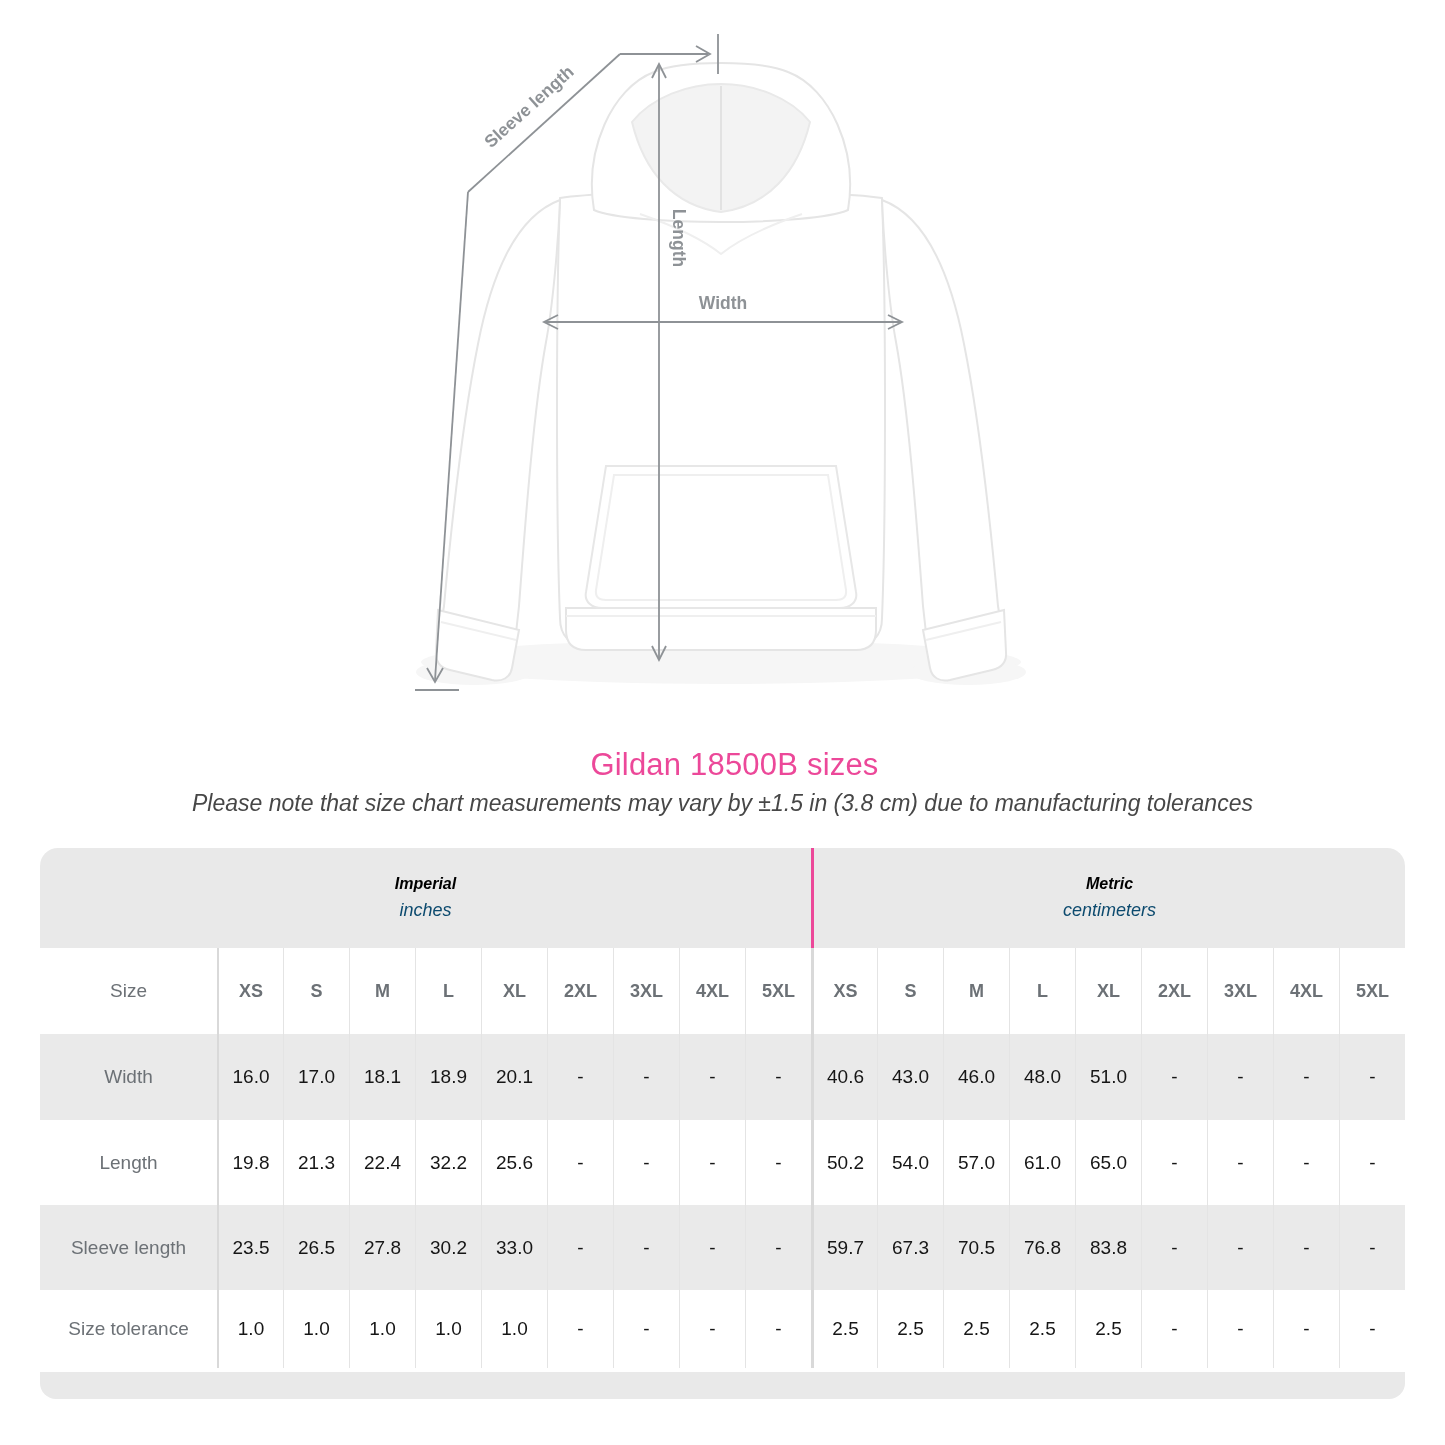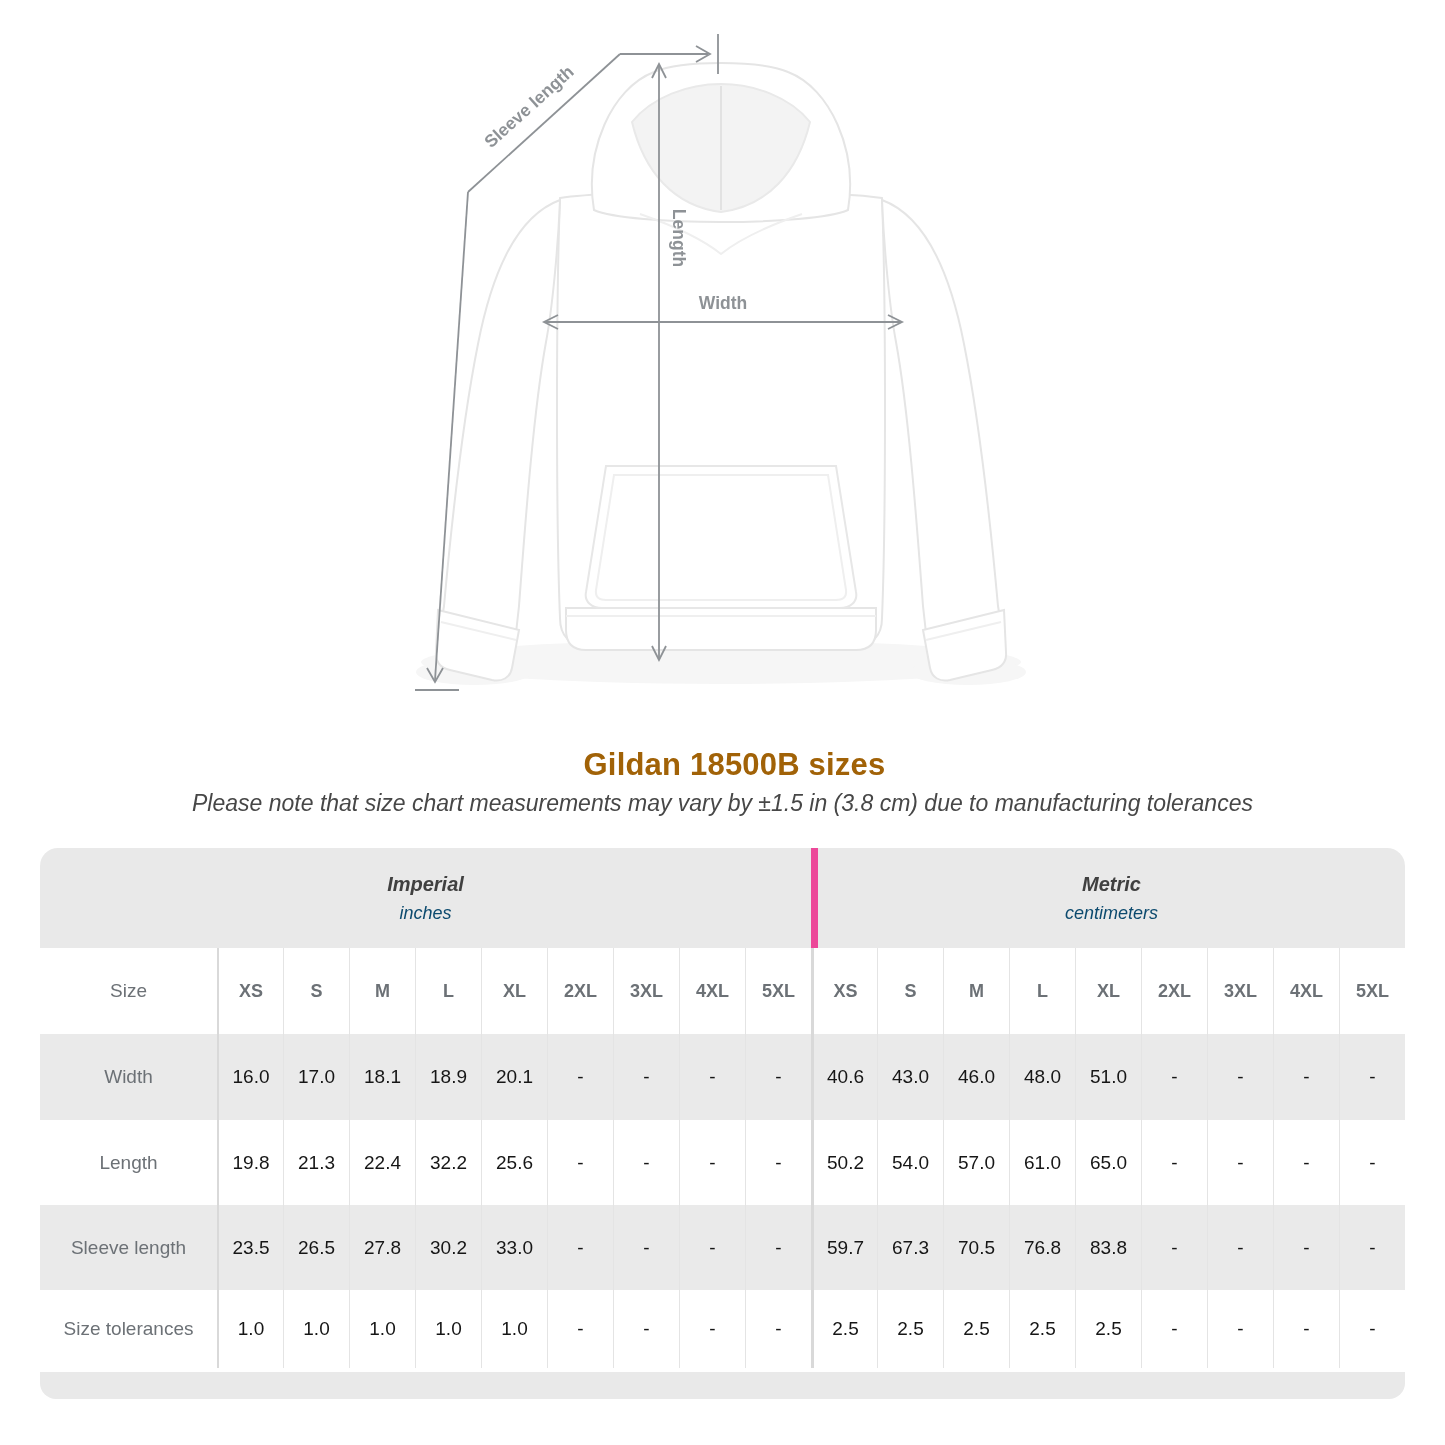--- a/index.html
+++ b/index.html
@@ -4,30 +4,30 @@
 <style>
   html,body{margin:0;padding:0;background:#ffffff;}
   #page{position:relative;width:1445px;height:1445px;background:#ffffff;overflow:hidden;
         font-family:"Liberation Sans","DejaVu Sans",sans-serif;}
 
   
   #diagram{position:absolute;left:390px;top:15px;width:660px;height:700px;}
 
   
   .title-wrap{position:absolute;left:0;top:746px;width:1445px;text-align:center;}
-  .title{font-size:31px;font-weight:700;color:#a16207;line-height:38px;letter-spacing:.2px;padding-left:24px;}
+  .title{font-size:31px;font-weight:400;color:#ec4899;line-height:38px;letter-spacing:.2px;padding-left:24px;}
   .subtitle{margin-top:7px;font-size:23px;font-style:italic;color:#474747;line-height:24px;}
 
   
   #size-table{position:absolute;left:40px;top:848px;width:1365px;}
   .hdr{display:flex;width:1365px;height:100px;}
   .hdr .half{background:#e9e9e9;display:flex;flex-direction:column;align-items:center;justify-content:center;gap:7px;}
   .hdr .hl{width:771px;border-radius:18px 0 0 0;}
-  .hdr .hr{width:594px;border-radius:0 18px 0 0;border-left:7px solid #ec4899;box-sizing:border-box;}
-  .grp{font-size:20px;font-weight:700;font-style:italic;color:#404040;}
+  .hdr .hr{width:594px;border-radius:0 18px 0 0;border-left:3px solid #ec4899;box-sizing:border-box;}
+  .grp{font-size:16px;font-weight:700;font-style:italic;color:#000000;}
   .sub{font-size:18px;font-style:italic;color:#0c4a6e;}
 
   .tr{display:grid;grid-template-columns:177px repeat(18,66px);width:1365px;}
   .tr > div{display:flex;align-items:center;justify-content:center;box-sizing:border-box;}
   .r-size{height:86px;background:#ffffff;}
   .r-w{height:86px;background:#eaeaea;}
   .r-l{height:85px;background:#ffffff;}
   .r-s{height:85px;background:#eaeaea;}
   .r-t{height:78px;background:#ffffff;}
 
@@ -209,21 +209,21 @@
       <div class="td c">70.5</div>
       <div class="td c">76.8</div>
       <div class="td c">83.8</div>
       <div class="td c">-</div>
       <div class="td c">-</div>
       <div class="td c">-</div>
       <div class="td c">-</div>
     </div>
 
     <div class="tr r-t">
-      <div class="rl">Size tolerances</div>
+      <div class="rl">Size tolerance</div>
       <div class="td first">1.0</div>
       <div class="td c">1.0</div>
       <div class="td c">1.0</div>
       <div class="td c">1.0</div>
       <div class="td c">1.0</div>
       <div class="td c">-</div>
       <div class="td c">-</div>
       <div class="td c">-</div>
       <div class="td c">-</div>
       <div class="td msep">2.5</div>

